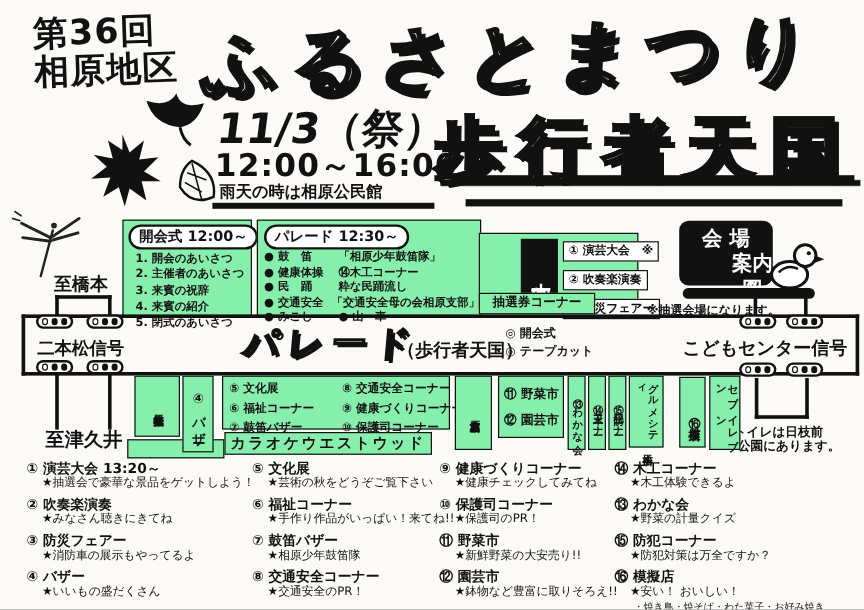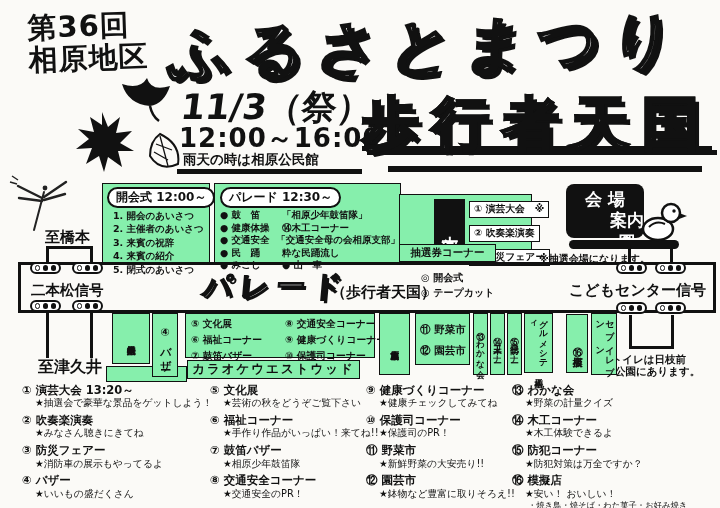--- a/index.html
+++ b/index.html
@@ -88,26 +88,26 @@
     <div style="margin-top:1px;">
       <div class="prow">
           <span class="pn">● 鼓　笛</span>
           <span>「相原少年鼓笛隊」</span>
         </div>
       <div class="prow">
           <span class="pn">● 健康体操</span>
           <span>⑭木工コーナー</span>
         </div>
       <div class="prow">
+          <span class="pn">● 民　踊</span>
+          <span>粋な民踊流し</span>
+        </div>
+      <div class="prow">
           <span class="pn">● 交通安全</span>
           <span>「交通安全母の会相原支部」</span>
-        </div>
-      <div class="prow">
-          <span class="pn">● 民　踊</span>
-          <span>粋な民踊流し</span>
         </div>
       <div class="prow">
           <span class="pn">● みこし</span>
           <span>● 山　車</span>
         </div>
     </div>
   </div>
 
   <div class="thinbox" style="left:399px;top:194px;width:133px;height:63px;">
     <div class="vtext" style="position:absolute;left:34px;top:4px;width:31px;height:51px;background:#111;color:#fff;font-size:17px;letter-spacing:3px;">本部</div>
@@ -290,26 +290,26 @@
         <div class="ev-d">★新鮮野菜の大安売り!!</div>
       </div>
     <div class="ev">
         <div class="ev-t">⑫ 園芸市</div>
         <div class="ev-d">★鉢物など豊富に取りそろえ!!</div>
       </div>
   </div>
 
   <div class="abs" style="left:512px;top:383px;width:200px;">
     <div class="ev">
+        <div class="ev-t">⑭ 木工コーナー</div>
+        <div class="ev-d">★木工体験できるよ</div>
+      </div>
+    <div class="ev">
         <div class="ev-t">⑬ わかな会</div>
         <div class="ev-d">★野菜の計量クイズ</div>
-      </div>
-    <div class="ev">
-        <div class="ev-t">⑭ 木工コーナー</div>
-        <div class="ev-d">★木工体験できるよ</div>
       </div>
     <div class="ev">
         <div class="ev-t">⑮ 防犯コーナー</div>
         <div class="ev-d">★防犯対策は万全ですか？</div>
       </div>
     <div class="ev">
       <div class="ev-t">⑯ 模擬店</div>
       <div class="ev-d">★安い！ おいしい！</div>
       <div class="ev-d2">・焼き鳥・焼そば・わた菓子・お好み焼き</div>
     </div>

